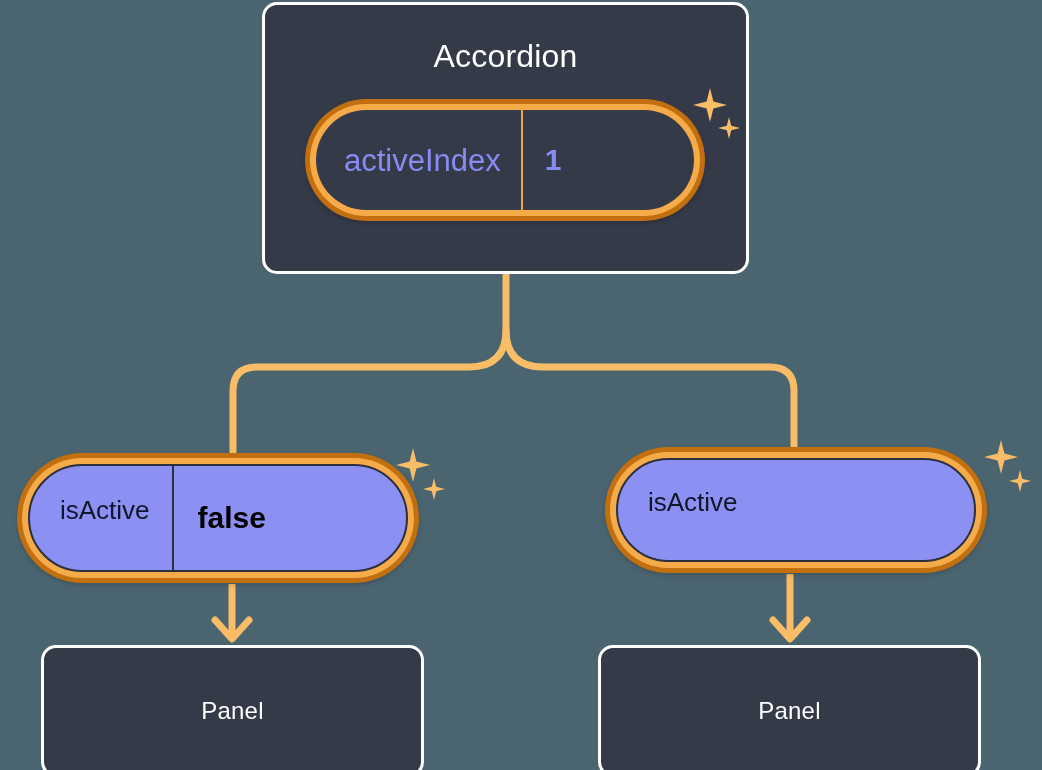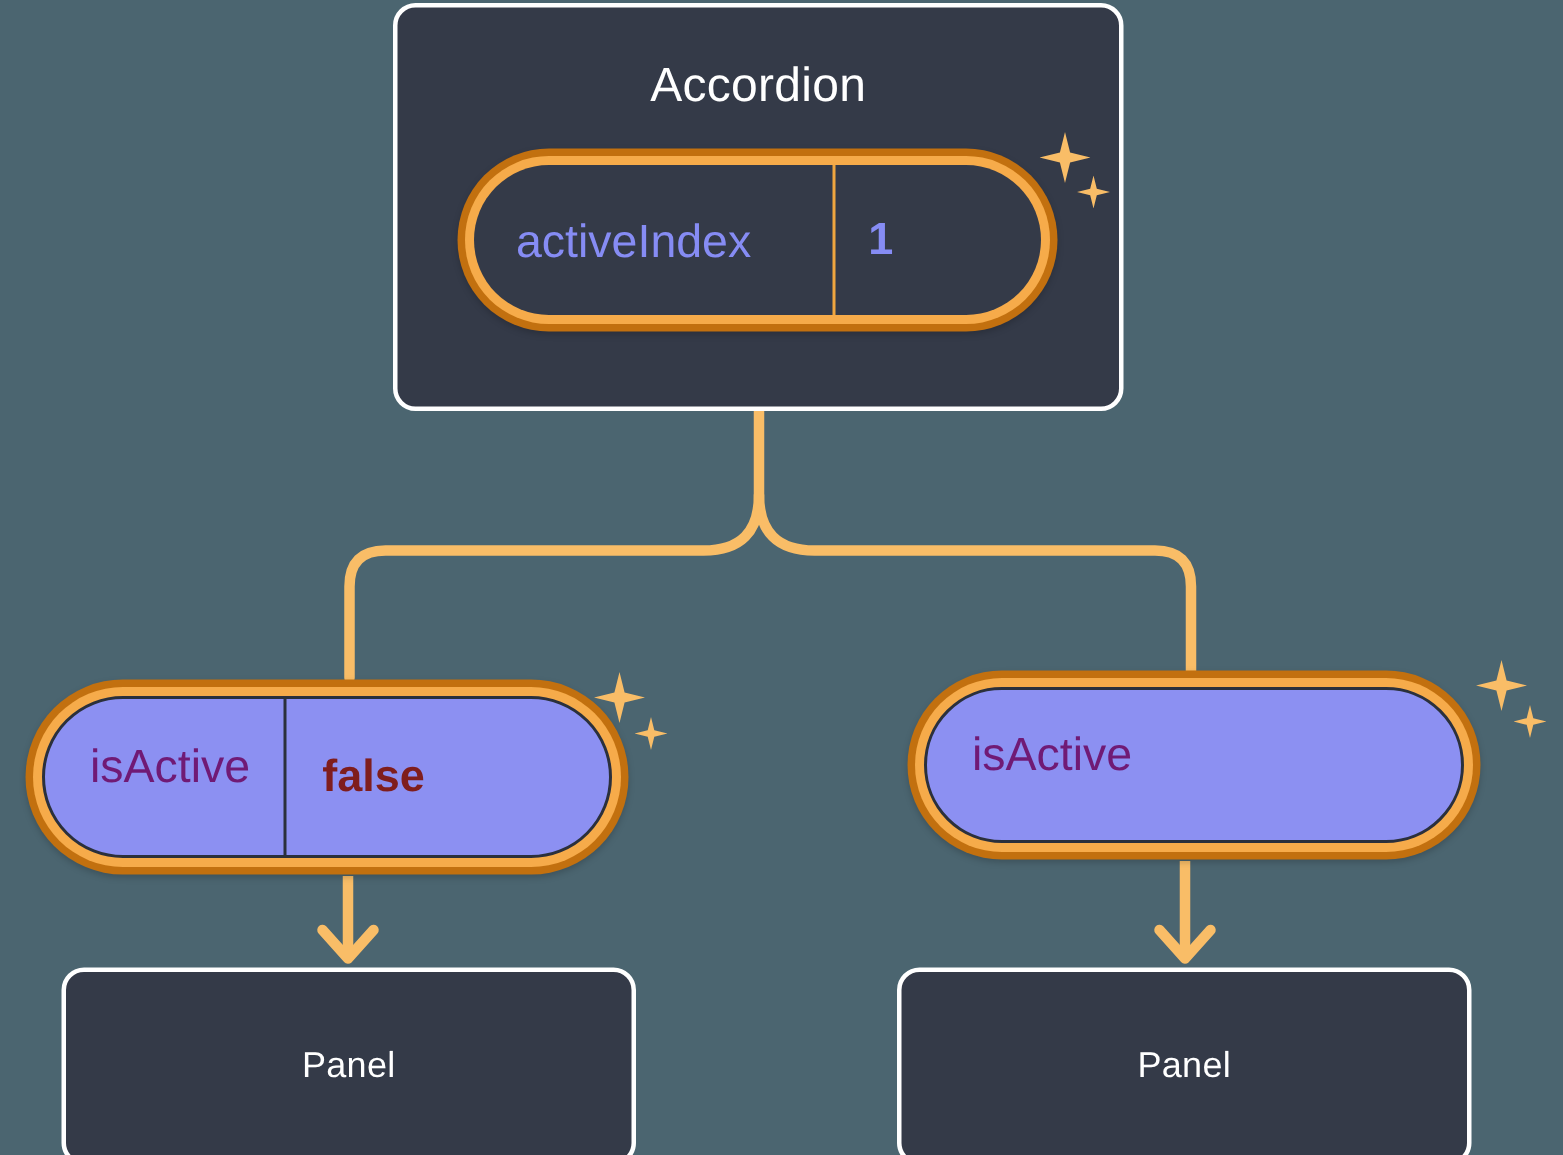--- a/index.html
+++ b/index.html
@@ -95,21 +95,20 @@
     display: flex;
     align-items: center;
     justify-content: center;
     white-space: nowrap;
     line-height: 1;
   }
 
   
   .pill-dark .pill-body {
     background: #343a48;
-    gap: 34px;
   }
   .pill-dark .pill-key {
     color: #868cf4;
     font-size: 31px;
     font-weight: 400;
     padding: 0 20px 0 28px;
   }
   .pill-dark .pill-val {
     color: #868cf4;
     font-size: 30px;
@@ -117,27 +116,27 @@
     padding: 0 34px 0 22px;
     border-left: 2px solid #f0a63f;
   }
 
   
   .pill-purple .pill-body {
     background: #8c90f2;
     border: 2px solid #2b303c;
   }
   .pill-purple .pill-key {
-    color: #701a75;
-    font-size: 31px;
+    color: #0f172a;
+    font-size: 26px;
     font-weight: 400;
     padding: 0 22px 16px 30px;
   }
   .pill-purple .pill-val {
-    color: #7f1d1d;
+    color: #000000;
     font-size: 30px;
     font-weight: 700;
     padding: 0 34px 0 24px;
     border-left: 2px solid #2b303c;
   }
 
   #pill-active-index {
     left: 305px;
     top: 99px;
     width: 400px;

